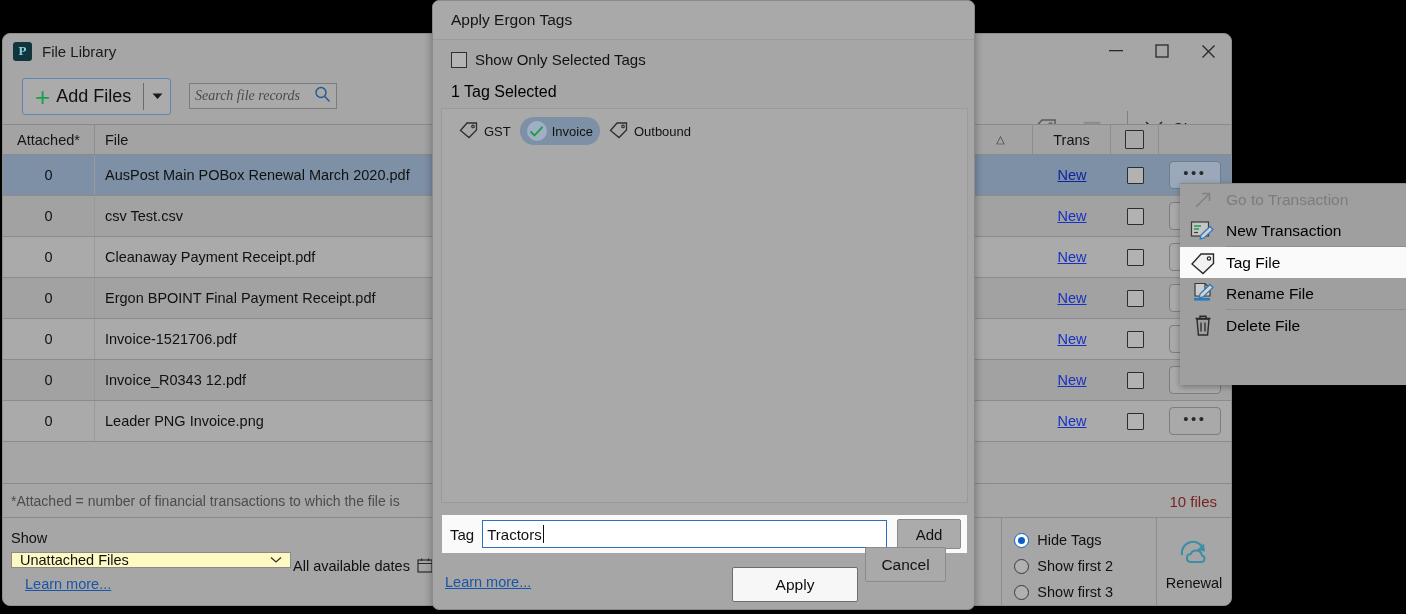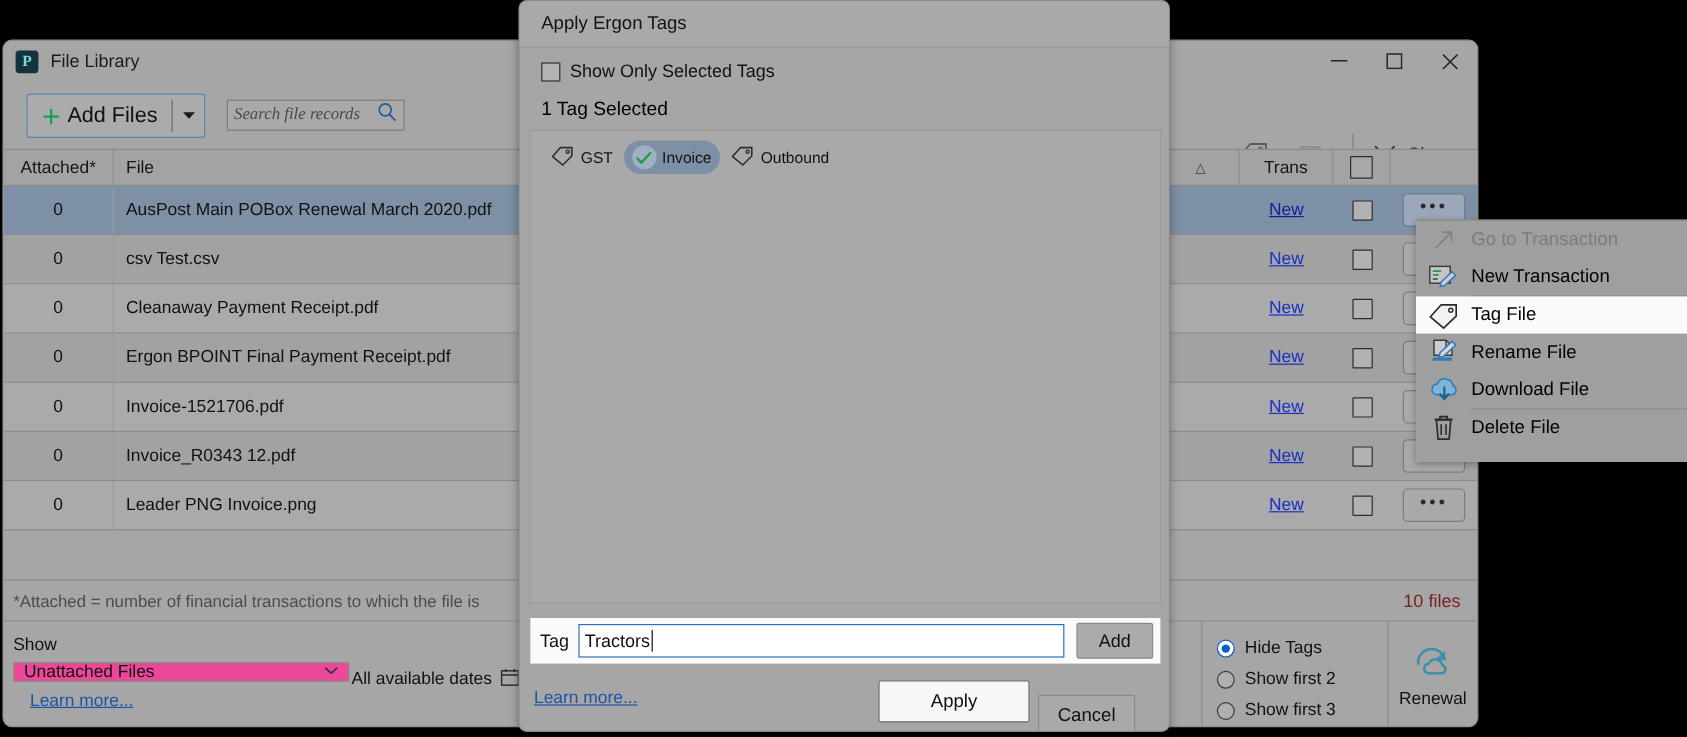--- a/index.html
+++ b/index.html
@@ -159,21 +159,21 @@
 
   
   .bottom-panel {
     position: absolute; left: 0; top: 484px; width: 100%; height: 89px;
     background: #a6a6a6; display: flex;
   }
   .bp-left { width: 1000px; position: relative; }
   .bp-show-lbl { position: absolute; left: 8px; top: 12px; font-size: 14.5px; color: #111; }
   .bp-select {
     position: absolute; left: 8px; top: 34px; width: 280px; height: 16px;
-    border: 1px solid #8a8a8a; background: #ec4899;
+    border: 1px solid #8a8a8a; background: #fef9c3;
     display: flex; align-items: center; padding: 0 8px; font-size: 14.5px; color: #111;
   }
   .bp-select .cv { margin-left: auto; font-size: 10px; color: #333; }
   .bp-dates {
     position: absolute; left: 290px; top: 34px; height: 28px;
     display: flex; align-items: center; gap: 7px; font-size: 14.5px; color: #111;
   }
   .bp-learn {
     position: absolute; left: 22px; top: 58px;
     font-size: 14.5px; color: #1a55a8; text-decoration: underline;
@@ -573,21 +573,21 @@
         <span>Tractors</span>
           <span class="caret-bar"></span>
       </span>
       <span class="add-btn">Add</span>
     </div>
 
     <div class="dlg-abs" style="left:12px; top:573px; font-size:14.5px; color:#1a55a8; text-decoration:underline;">Learn more...</div>
 
     <div class="dlg-abs" style="left:299px; top:566px; width:126px; height:35px; border:1px solid #6d6d6d; background:#f7f7f7; display:flex; align-items:center; justify-content:center; font-size:15.5px; color:#0e0e0e; border-radius:2px;">Apply</div>
 
-    <div class="dlg-abs" style="left:432px; top:578px; width:81px; height:35px; border:1px solid #8b8b8b; background:#a9a9a9; display:flex; align-items:center; justify-content:center; font-size:15.5px; color:#121212; border-radius:2px;">Cancel</div>
+    <div class="dlg-abs" style="left:432px; top:546px; width:81px; height:35px; border:1px solid #8b8b8b; background:#a9a9a9; display:flex; align-items:center; justify-content:center; font-size:15.5px; color:#121212; border-radius:2px;">Cancel</div>
   </div>
 
   <div class="ctx-menu" id="ctx-menu">
       <div class="ctx-item disabled">
         <span class="ico">
           <svg width="24" height="24" viewBox="0 0 24 24">
             <path d="M5 19 L18 6 M11 5.5 H18.5 V13" fill="none" stroke="#828282" stroke-width="1.6"></path>
           </svg>
         </span>
         <span class="lbl">Go to Transaction</span>
@@ -616,29 +616,20 @@
       <div class="ctx-item">
         <span class="ico">
           <svg width="25" height="25" viewBox="0 0 25 25">
             <path d="M4 2.5 H14 L19 7.5 V15 H4 Z" fill="#cdcdcd" stroke="#3a3a3a" stroke-width="1.2"></path>
             <path d="M14 2.5 V7.5 H19" fill="none" stroke="#3a3a3a" stroke-width="1.2"></path>
             <path d="M9 13 L19 3.5 L22 6.5 L12 16 L8.3 16.8 Z" fill="#d6d6d6" stroke="#2f7bbd" stroke-width="1.3"></path>
             <rect x="3" y="17" width="16" height="2.6" fill="#2f7bbd"></rect>
           </svg>
         </span>
         <span class="lbl">Rename File</span>
-      </div>
-      <div class="ctx-item">
-        <span class="ico">
-          <svg width="27" height="25" viewBox="0 0 27 25">
-            <path d="M7 17 a4.6 4.6 0 0 1 0.8 -9.1 a6.8 6.8 0 0 1 13 1.6 a3.9 3.9 0 0 1 -0.8 7.5 Z" fill="#7fb6d4" stroke="#2f7bbd" stroke-width="1.3"></path>
-            <path d="M13.6 10 V19.5 M9.6 16 L13.6 20.5 L17.6 16" fill="none" stroke="#1f5f9a" stroke-width="1.8"></path>
-          </svg>
-        </span>
-        <span class="lbl">Download File</span>
       </div>
       <div class="ctx-sep"></div>
       <div class="ctx-item">
         <span class="ico">
           <svg width="22" height="25" viewBox="0 0 22 25">
             <path d="M3.5 5.5 H18.5" stroke="#2a2a2a" stroke-width="1.5"></path>
             <path d="M8 5.5 V3.2 H14 V5.5" fill="none" stroke="#2a2a2a" stroke-width="1.4"></path>
             <path d="M5 6 H17 L15.6 22 H6.4 Z" fill="none" stroke="#2a2a2a" stroke-width="1.4"></path>
             <path d="M9 9.5 V18.5 M13 9.5 V18.5" stroke="#2a2a2a" stroke-width="1.3"></path>
           </svg>

